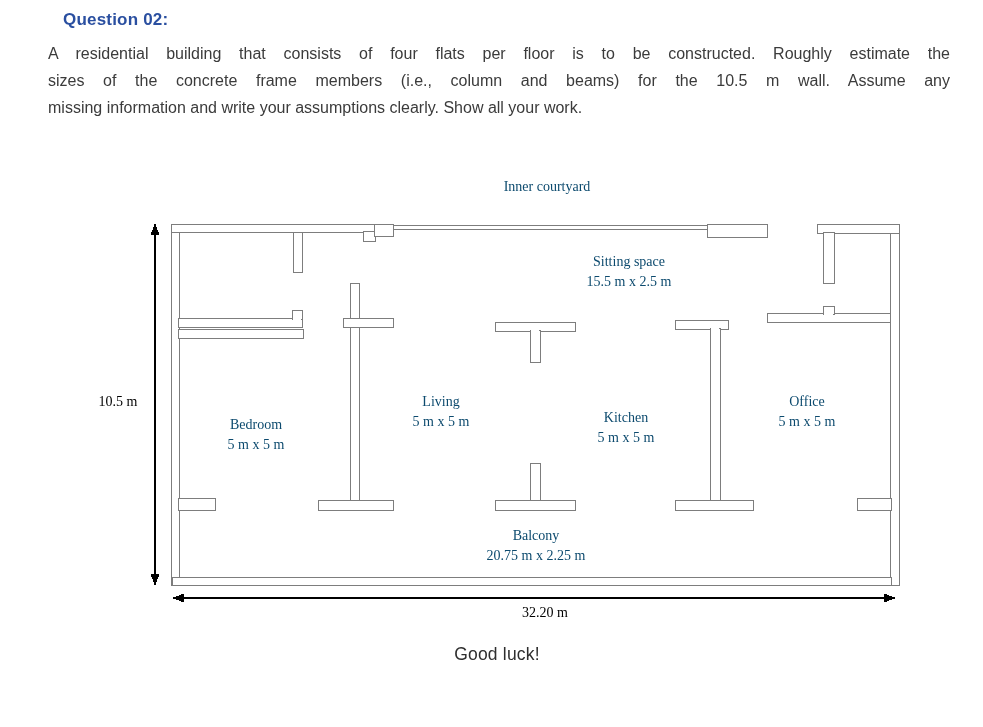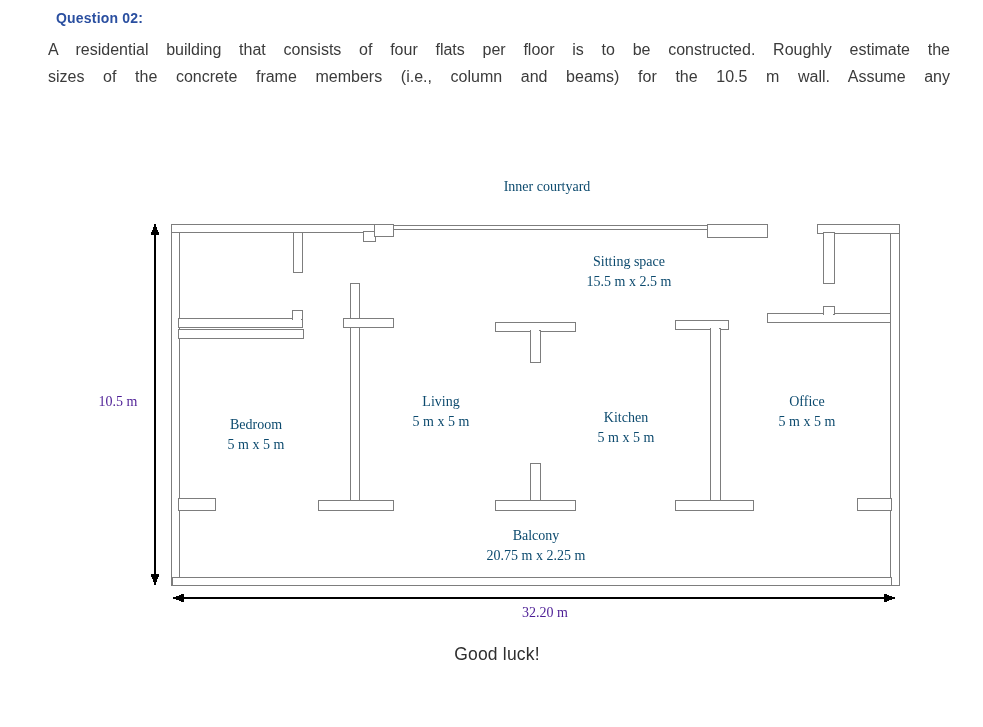--- a/index.html
+++ b/index.html
@@ -3,53 +3,54 @@
 <meta charset="utf-8">
 <style>
   html,body{margin:0;padding:0;background:#ffffff;}
   body{width:983px;height:727px;position:relative;overflow:hidden;
        font-family:"Liberation Sans",sans-serif;}
   .page{position:absolute;inset:0;}
   svg{position:absolute;left:0;top:0;}
 
   
   .question{position:absolute;left:48px;top:10px;width:902px;}
-  .q-heading{font-size:14px;font-weight:bold;color:var(--blue,#2a4fa0);
-             letter-spacing:.2px;margin:0 0 10px 8px;}
+  .q-heading{font-size:17px;font-weight:bold;color:var(--blue,#2a4fa0);
+             letter-spacing:.2px;margin:0 0 10px 15px;}
   .q-line{font-size:16px;color:var(--body,#3b3b3b);line-height:27px;
           white-space:nowrap;}
   .q-line.just{white-space:normal;text-align:justify;text-align-last:justify;}
 
   
   .plan-label{position:absolute;transform:translateX(-50%);text-align:center;
               font-family:"Liberation Serif",serif;font-size:14px;
               line-height:20px;color:#0c4a6e;white-space:nowrap;}
   .single{line-height:16px;}
 
   .dim-label{position:absolute;transform:translateX(-50%);
              font-family:"Liberation Serif",serif;font-size:14px;
-             color:#4c1d95;white-space:nowrap;}
+             color:#000000;white-space:nowrap;}
 
   .footer-msg{position:absolute;left:497px;top:644px;transform:translateX(-50%);
               font-size:17.5px;font-weight:normal;color:#2e2e2e;letter-spacing:.2px;}
 
   .wall{fill:#ffffff;stroke:var(--wall,#7d7d7d);stroke-width:1;}
   .cover{fill:#ffffff;stroke:none;}
   .dim{stroke:#000000;stroke-width:1.4;}
   .arrowhead{fill:#000000;stroke:none;}
 </style>
 </head>
 <body>
 
 <div class="page">
 
   <div class="question">
     <div class="q-heading">Question 02:</div>
     <div class="q-line just">A residential building that consists of four flats per floor is to be constructed. Roughly estimate the</div>
     <div class="q-line just">sizes of the concrete frame members (i.e., column and beams) for the 10.5 m wall. Assume any</div>
+    <div class="q-line">missing information and write your assumptions clearly. Show all your work.</div>
   </div>
 
   <svg width="983" height="727" viewBox="0 0 983 727" shape-rendering="crispEdges">
 
     <g>
       <rect class="wall" x="171" y="224" width="8" height="361"></rect>
       <rect class="wall" x="890" y="224" width="9" height="361"></rect>
       <rect class="wall" x="171" y="224" width="203" height="8"></rect>
       <rect class="wall" x="363" y="231" width="12" height="10"></rect>
       <rect class="wall" x="374" y="224" width="19" height="12"></rect>

